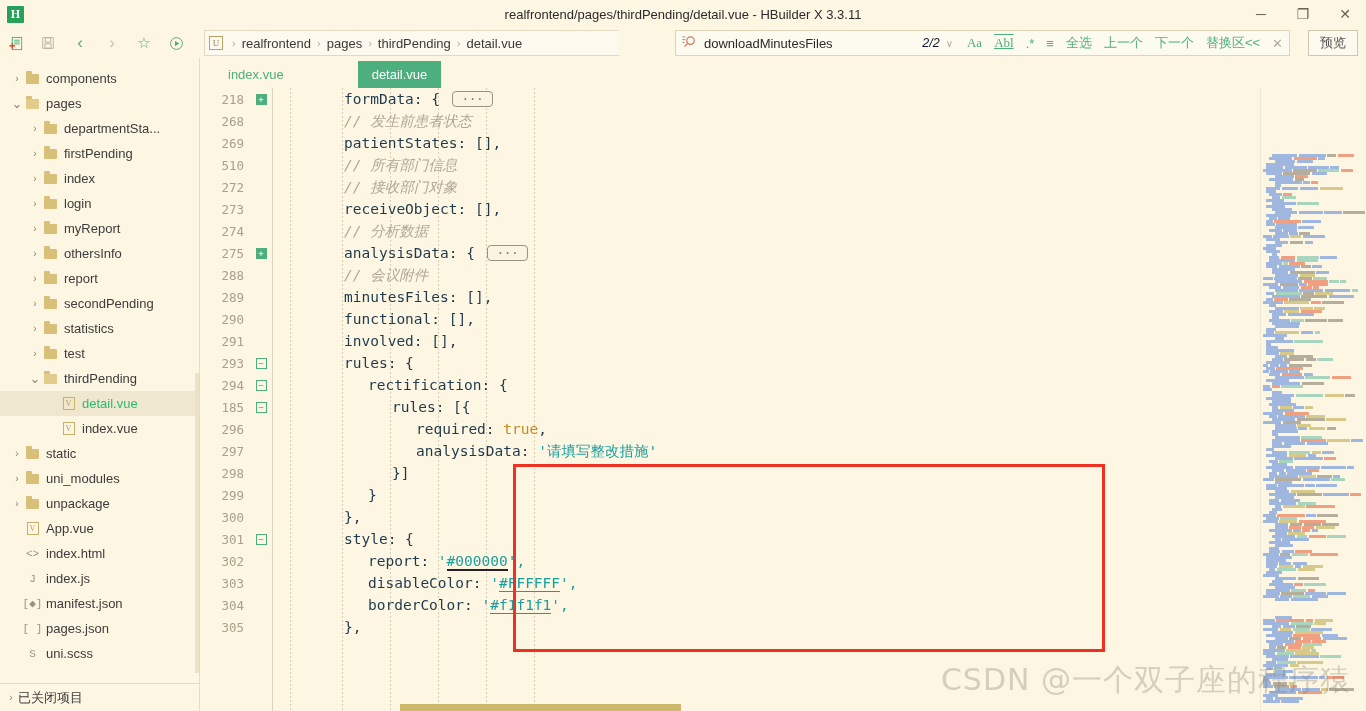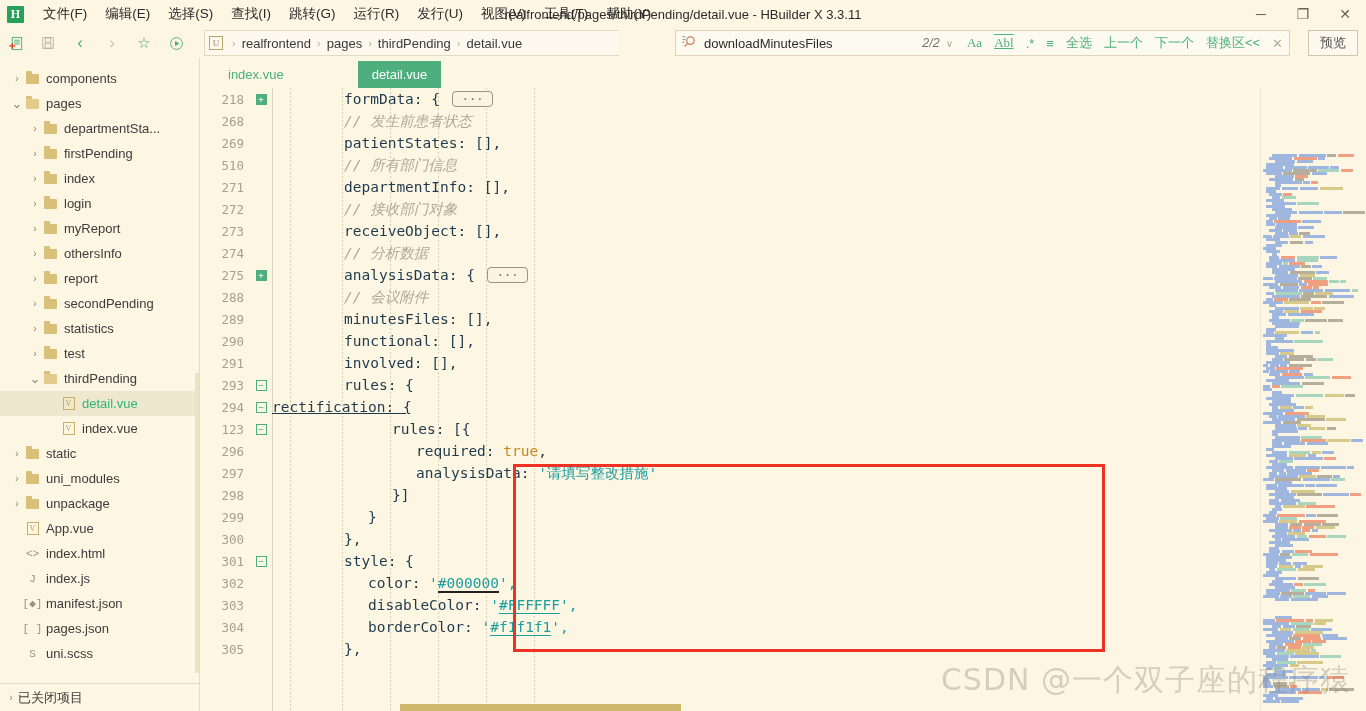--- a/index.html
+++ b/index.html
@@ -63,21 +63,21 @@
   .bc-sep{ color:#b5ab92; font-size:11px; margin:0 6px; }
   .bc-text{ font-size:13px; color:#3a3a3a; }
 
   .searchbox{
     position:absolute; left:675px; top:2px; height:26px;
     width:615px; border:1px solid #ded4ba; border-top-color:#ded4ba;
     background:#fdfaf0; display:flex; align-items:center; padding-left:6px;
   }
   .search-ico{ color:#d07a5a; font-size:13px; margin-right:7px; position:relative; }
   .search-val{ font-size:13px; color:#2b2b2b; flex:1; }
-  .s-count{ font-size:12.5px; color:#737373; font-style:italic; margin-right:4px;margin-left:21px; }
+  .s-count{ font-size:12.5px; color:#0f172a; font-style:italic; margin-right:4px;margin-left:21px; }
   .s-item{ font-size:13px; color:#4caf7d; padding:0 6px; white-space:nowrap; }
   .s-item.glyph{ font-family:"Liberation Serif", serif; }
   .s-item.gray{ color:#b3ab97; }
   .preview-btn{
     position:absolute; right:8px; top:2px;
     width:50px;height:26px; border:1px solid #cfc6ae; background:#fdf9ee;
     display:flex;align-items:center;justify-content:center;
     font-size:13px;color:#555;
   }
 
@@ -202,32 +202,20 @@
     pointer-events:none; z-index:7; white-space:nowrap;
   }
 </style>
 </head>
 <body>
 
 <div class="app">
 
   <div class="menubar">
     <div class="logo-h">H</div>
-    <div id="menu-items" style="display:flex">
-        <div class="menu-item">文件(F)</div>
-        <div class="menu-item">编辑(E)</div>
-        <div class="menu-item">选择(S)</div>
-        <div class="menu-item">查找(I)</div>
-        <div class="menu-item">跳转(G)</div>
-        <div class="menu-item">运行(R)</div>
-        <div class="menu-item">发行(U)</div>
-        <div class="menu-item">视图(V)</div>
-        <div class="menu-item">工具(T)</div>
-        <div class="menu-item">帮助(Y)</div>
-      </div>
     <div class="win-title">realfrontend/pages/thirdPending/detail.vue - HBuilder X 3.3.11</div>
     <div class="win-ctrls">
       <div class="win-btn">─</div>
       <div class="win-btn">❐</div>
       <div class="win-btn close">✕</div>
     </div>
   </div>
 
   <div class="toolbar">
     <div class="tb-icon">
@@ -511,25 +499,20 @@
               <span class="gutter">269</span>
               <span class="fold"></span>
               <span class="code-txt" style="padding-left: 72px;"><span class="code-txt">patientStates: [],</span></span>
             </div>
             <div class="cl">
               <span class="gutter">510</span>
               <span class="fold"></span>
               <span class="code-txt" style="padding-left: 72px;"><span class="cmt">// 所有部门信息</span></span>
             </div>
             <div class="cl">
-              <span class="gutter">271</span>
-              <span class="fold"></span>
-              <span class="code-txt" style="padding-left: 72px;"><span class="code-txt">departmentInfo: [],</span></span>
-            </div>
-            <div class="cl">
               <span class="gutter">272</span>
               <span class="fold"></span>
               <span class="code-txt" style="padding-left: 72px;"><span class="cmt">// 接收部门对象</span></span>
             </div>
             <div class="cl">
               <span class="gutter">273</span>
               <span class="fold"></span>
               <span class="code-txt" style="padding-left: 72px;"><span class="code-txt">receiveObject: [],</span></span>
             </div>
             <div class="cl">
@@ -569,24 +552,24 @@
               <span class="fold">
                 <span class="fbox minus">−</span>
               </span>
               <span class="code-txt" style="padding-left: 72px;"><span class="code-txt">rules: {</span></span>
             </div>
             <div class="cl">
               <span class="gutter">294</span>
               <span class="fold">
                 <span class="fbox minus">−</span>
               </span>
-              <span class="code-txt" style=" text-decoration: underline;"><span class="code-txt">rectification: {</span></span>
-            </div>
-            <div class="cl">
-              <span class="gutter">123</span>
+              <span class="code-txt" style="padding-left: 96px;"><span class="code-txt">rectification: {</span></span>
+            </div>
+            <div class="cl">
+              <span class="gutter">185</span>
               <span class="fold">
                 <span class="fbox minus">−</span>
               </span>
               <span class="code-txt" style="padding-left: 120px;"><span class="code-txt">rules: [{</span></span>
             </div>
             <div class="cl">
               <span class="gutter">296</span>
               <span class="fold"></span>
               <span class="code-txt" style="padding-left: 144px;"><span class="code-txt">required: </span><span class="kw">true</span><span class="code-txt">,</span></span>
             </div>
@@ -613,21 +596,21 @@
             <div class="cl">
               <span class="gutter">301</span>
               <span class="fold">
                 <span class="fbox minus">−</span>
               </span>
               <span class="code-txt" style="padding-left: 72px;"><span class="code-txt">style: {</span></span>
             </div>
             <div class="cl">
               <span class="gutter">302</span>
               <span class="fold"></span>
-              <span class="code-txt" style="padding-left: 96px;"><span class="code-txt">color: </span><span class="str">'</span><span class="str ul-dark">#000000</span><span class="str">',</span></span>
+              <span class="code-txt" style="padding-left: 96px;"><span class="code-txt">report: </span><span class="str">'</span><span class="str ul-dark">#000000</span><span class="str">',</span></span>
             </div>
             <div class="cl">
               <span class="gutter">303</span>
               <span class="fold"></span>
               <span class="code-txt" style="padding-left: 96px;"><span class="code-txt">disableColor: </span><span class="str">'</span><span class="str ul">#FFFFFF</span><span class="str">',</span></span>
             </div>
             <div class="cl">
               <span class="gutter">304</span>
               <span class="fold"></span>
               <span class="code-txt" style="padding-left: 96px;"><span class="code-txt">borderColor: </span><span class="str">'</span><span class="str ul">#f1f1f1</span><span class="str">',</span></span>

